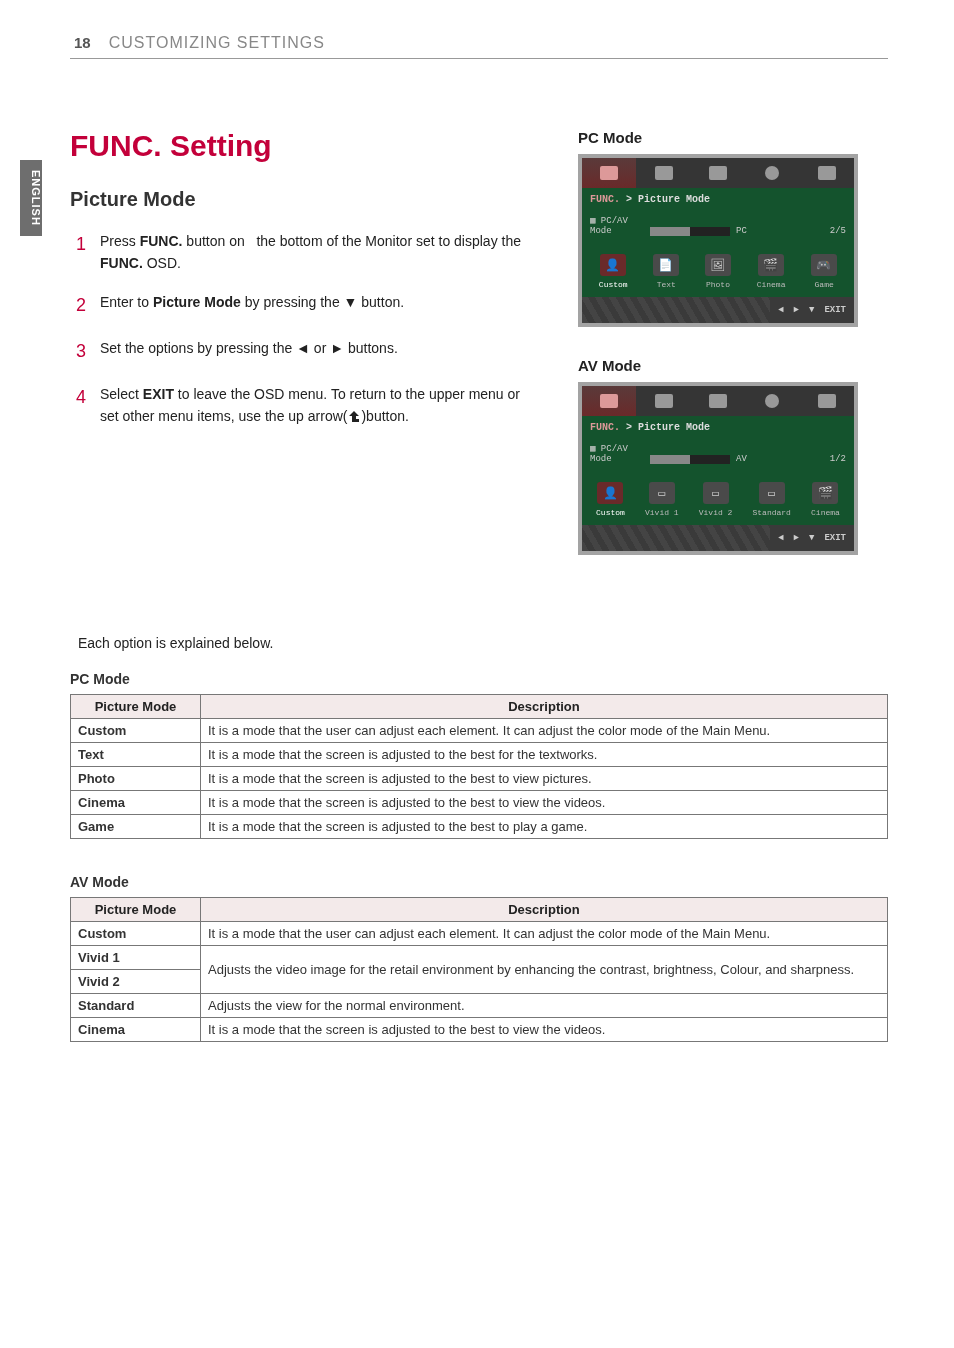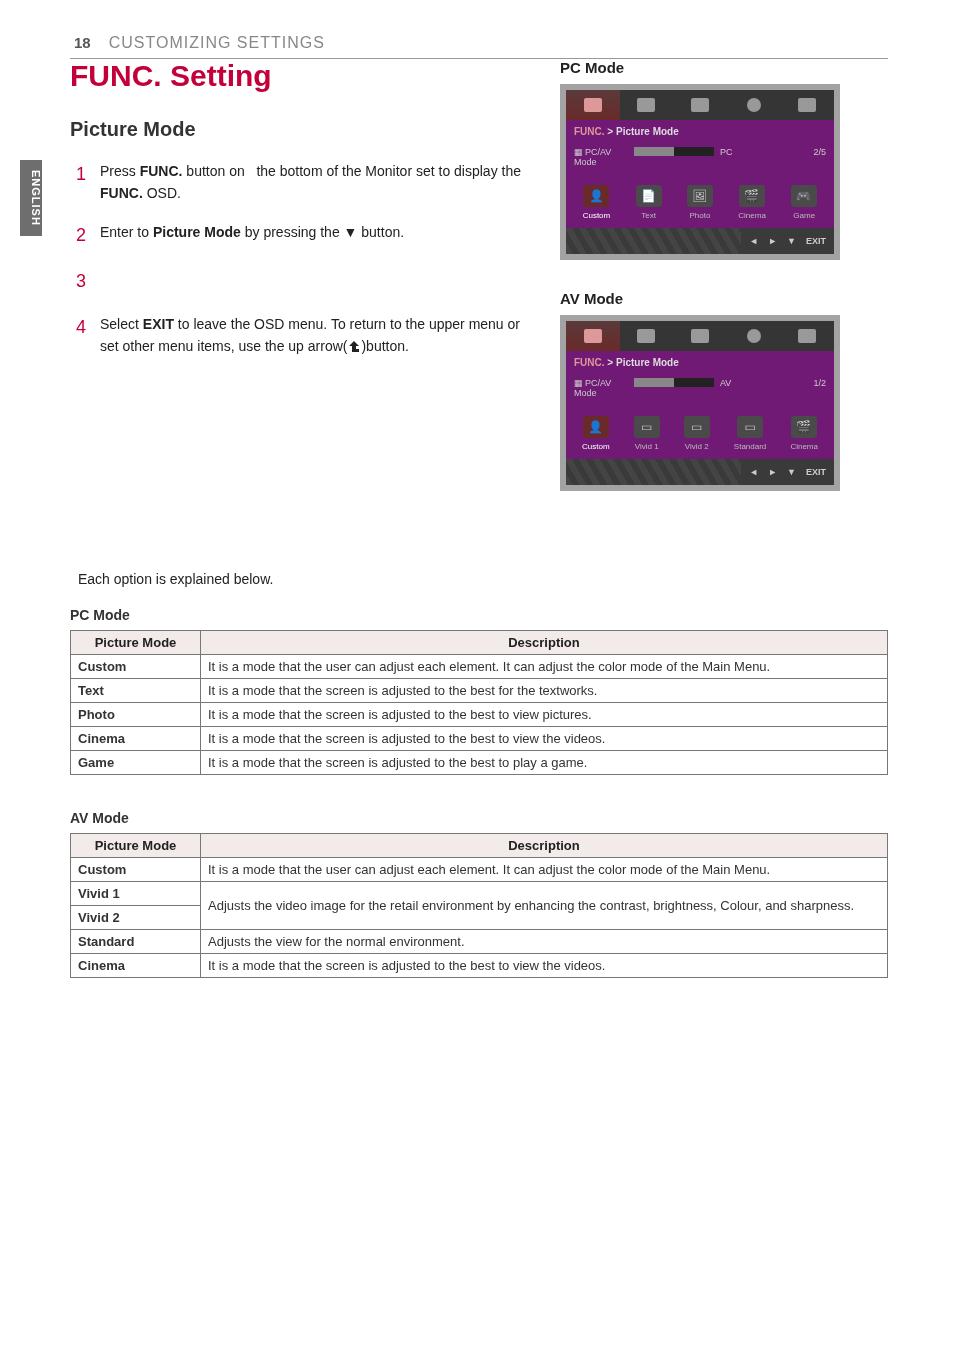--- a/index.html
+++ b/index.html
@@ -30,48 +30,49 @@
     width: 22px;
     padding: 10px 0;
     background: #6e6e6e;
     color: #fff;
     font-size: 11px;
     font-weight: bold;
     text-align: center;
     writing-mode: vertical-rl;
     letter-spacing: 1px;
   }
-  .content { display: flex; gap: 30px; }
+  .content { display: flex; gap: 48px; margin-top: 70px; }
   .left-col { flex: 0 0 460px; }
   .right-col { flex: 1; }
   h1.title { font-size: 30px; color: #c3003a; font-weight: bold; margin-bottom: 25px; }
   h2.subtitle { font-size: 20px; font-weight: bold; margin-bottom: 20px; color:#333;}
   ol.steps { list-style: none; padding: 0 0 0 6px; }
   ol.steps li { display:flex; gap:10px; margin-bottom:18px; font-size:14px; line-height:1.55; color:#222; }
   ol.steps li .num { color:#c3003a; font-size:18px; font-weight:normal; min-width:14px;}
   .step-text b { font-weight: bold; }
   .mode-heading { font-size:15px; font-weight:bold; margin-bottom:8px; color:#222;}
   
   .osd {
     width: 280px;
-    background: #701a75;
-    border: 6px solid #a3a3a3;
+    background: #14532d;
+    border: 4px solid #a3a3a3;
     margin-bottom: 30px;
     font-size: 10px;
     color: #ccc;
+    font-family: Liberation Mono, monospace;
   }
   .osd-tabs { display:flex; height:30px; }
   .osd-tab { flex:1; display:flex; align-items:center; justify-content:center; background:#353535;}
   .osd-tab.active { background: linear-gradient(#5a3a3a, #6a2a2a); }
   .osd-tab .ico { width:18px; height:14px; background:#999; border-radius:2px;}
   .osd-tab .ico.globe { border-radius:50%; width:14px; height:14px;}
   .osd-tab.active .ico { background:#d99; }
   .osd-breadcrumb { padding:6px 8px; font-size:10px; font-weight:bold; color:#ddd;}
   .osd-breadcrumb .crumb-main { color:#d99; }
-  .osd-row { display:flex; align-items:flex-start; padding:4px 8px;}
+  .osd-row { display:flex; align-items:flex-end; padding:4px 8px;}
   .osd-row .label { flex:0 0 60px; font-size:9px;}
   .osd-row .bar { height:9px; background:#222; width:80px; position:relative; margin-right:6px;}
   .osd-row .bar-fill { position:absolute; left:0; top:0; bottom:0; background:#888;}
   .osd-row .val { font-size:9px; }
   .osd-items { display:flex; justify-content: space-around; padding:14px 4px 8px; }
   .osd-item { display:flex; flex-direction:column; align-items:center; gap:4px; font-size:8px; color:#bbb;}
   .osd-item.active { color:#fff;}
   .osd-item .box { width:26px; height:22px; background:#4a4a4a; border-radius:3px; display:flex; align-items:center; justify-content:center; font-size:12px; color:#ccc;}
   .osd-item.active .box { background:#6a2a2a; color:#fff;}
   .osd-bottom { height:26px; display:flex; }
@@ -107,20 +108,21 @@
           <li>
             <span class="num">1</span>
             <span class="step-text">Press <b>FUNC.</b> button on &nbsp; the bottom of the Monitor set to display the <b>FUNC.</b> OSD.</span>
           </li>
           <li>
             <span class="num">2</span>
             <span class="step-text">Enter to <b>Picture Mode</b> by pressing the ▼ button.</span>
           </li>
           <li>
             <span class="num">3</span>
+            <span class="step-text">Set the options by pressing the ◄ or ► buttons.</span>
           </li>
           <li>
             <span class="num">4</span>
             <span class="step-text">Select <b>EXIT</b> to leave the OSD menu. To return to the upper menu or set other menu items, use the up arrow(<svg class="up-icon" width="14" height="12" viewBox="0 0 14 12">
                 <path d="M5 11 L5 5 L2 5 L7 0 L12 5 L9 5 L9 8 L12 8 L12 11 Z" fill="#222"></path>
               </svg>)button.</span>
           </li>
         </ol>
     </div>
 

